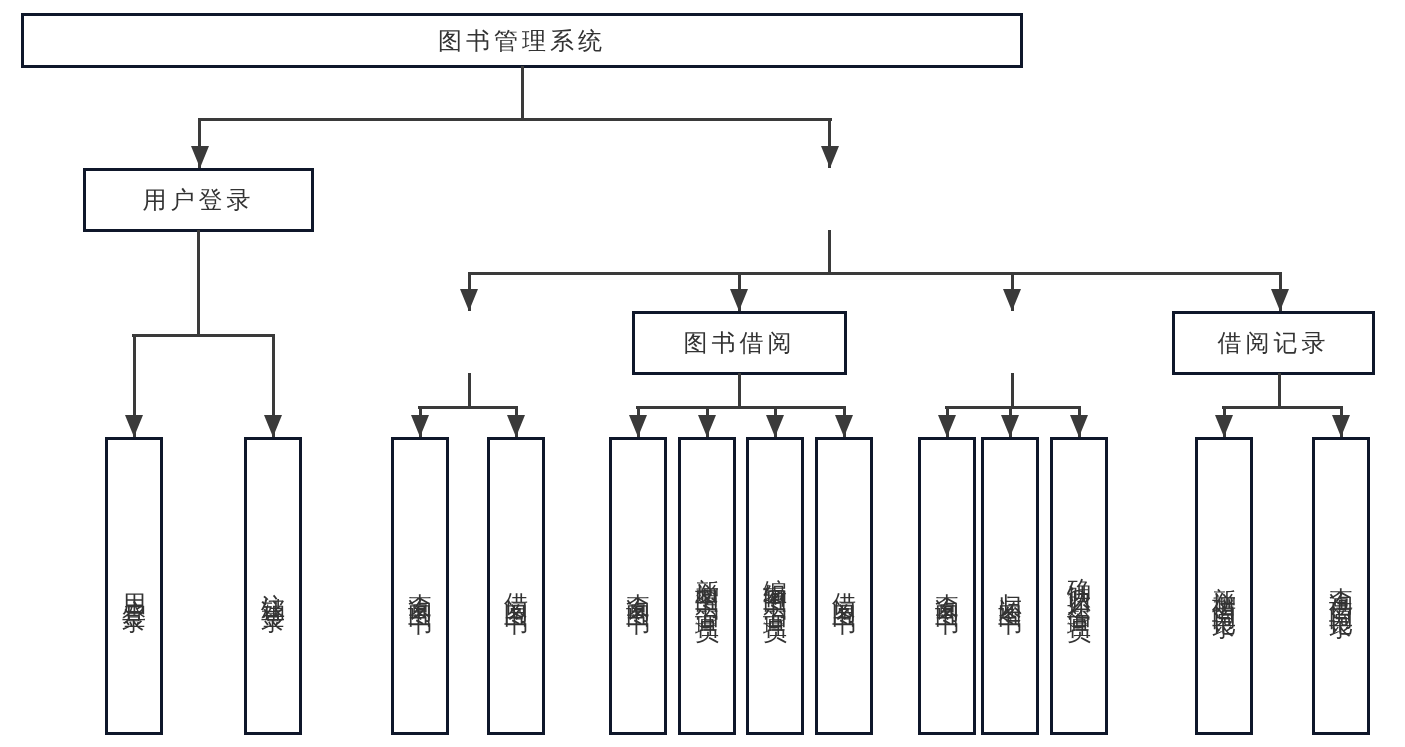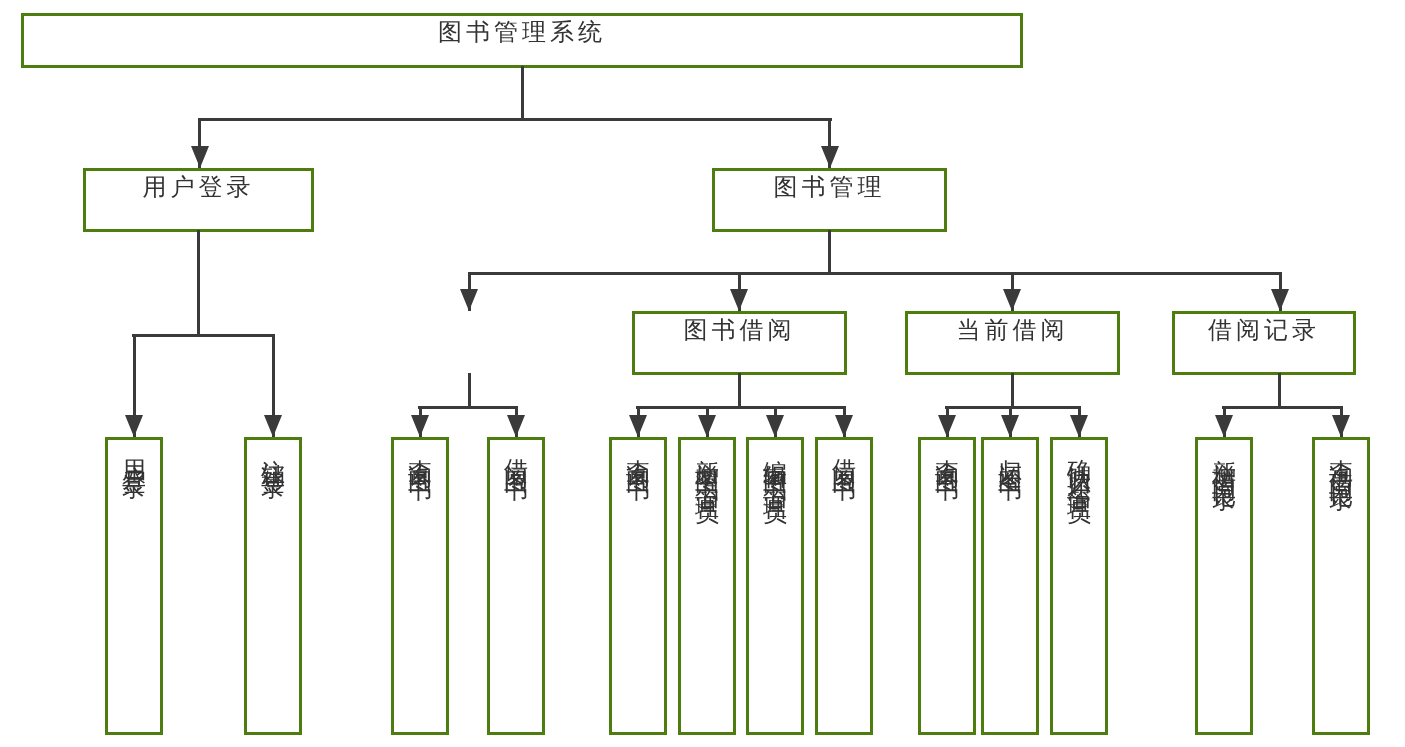--- a/index.html
+++ b/index.html
@@ -1,22 +1,22 @@
 <!DOCTYPE html>
 <html><head>
 <meta charset="utf-8">
 <style>
   html,body{margin:0;padding:0;background:#ffffff;}
   #canvas{
     position:relative;width:1405px;height:747px;background:#ffffff;
     font-family:"DejaVu Sans","Liberation Sans",sans-serif;overflow:hidden;
   }
   .node{
-    position:absolute;box-sizing:border-box;border:3px solid #4d7c0f;background:#ffffff;
-    display:flex;align-items:flex-start;justify-content:center;
+    position:absolute;box-sizing:border-box;border:3px solid #0f172a;background:#ffffff;
+    display:flex;align-items:center;justify-content:center;
     color:#333333;font-size:24px;letter-spacing:4px;white-space:nowrap;
   }
   .leaf{letter-spacing:0;}
   .vtext{
     writing-mode:vertical-lr;text-orientation:mixed;
     font-size:24px;letter-spacing:6px;color:#333333;line-height:1;
   }
   .line{position:absolute;background:#3a3a3a;}
   .ah{
     position:absolute;width:0;height:0;
@@ -40,23 +40,20 @@
   <div class="line" style="left:521px;top:66px;width:3px;height:54px;"></div>
   <div class="line" style="left:198px;top:118px;width:634px;height:3px;"></div>
   <div class="line" style="left:198px;top:118px;width:3px;height:50px;"></div>
   <div class="ah" style="left:191px;top:146px;"></div>
   <div class="line" style="left:828px;top:118px;width:3px;height:50px;"></div>
   <div class="ah" style="left:821px;top:146px;"></div>
 
   <div class="node" style="left:83px;top:168px;width:231px;height:64px;">
     <span>用户登录</span>
   </div>
-  <div class="node" style="left:712px;top:168px;width:235px;height:64px;">
-    <span>图书管理</span>
-  </div>
 
   <div class="line" style="left:197px;top:230px;width:3px;height:107px;"></div>
   <div class="line" style="left:132px;top:334px;width:143px;height:3px;"></div>
   <div class="line" style="left:133px;top:334px;width:3px;height:103px;"></div>
   <div class="ah" style="left:125px;top:415px;"></div>
   <div class="line" style="left:272px;top:334px;width:3px;height:103px;"></div>
   <div class="ah" style="left:264px;top:415px;"></div>
 
   <div class="line" style="left:828px;top:230px;width:3px;height:44px;"></div>
   <div class="line" style="left:468px;top:272px;width:814px;height:3px;"></div>
@@ -65,24 +62,21 @@
   <div class="line" style="left:738px;top:272px;width:3px;height:39px;"></div>
   <div class="ah" style="left:730px;top:289px;"></div>
   <div class="line" style="left:1011px;top:272px;width:3px;height:39px;"></div>
   <div class="ah" style="left:1003px;top:289px;"></div>
   <div class="line" style="left:1279px;top:272px;width:3px;height:39px;"></div>
   <div class="ah" style="left:1271px;top:289px;"></div>
 
   <div class="node" style="left:632px;top:311px;width:215px;height:64px;">
     <span>图书借阅</span>
   </div>
-  <div class="node" style="left:905px;top:311px;width:215px;height:64px;">
-    <span>当前借阅</span>
-  </div>
-  <div class="node" style="left:1172px;top:311px;width:184px;height:64px;">
+  <div class="node" style="left:1172px;top:311px;width:203px;height:64px;">
     <span>借阅记录</span>
   </div>
 
   <div class="line" style="left:468px;top:373px;width:3px;height:35px;"></div>
   <div class="line" style="left:418px;top:406px;width:100px;height:3px;"></div>
   <div class="line" style="left:419px;top:406px;width:3px;height:31px;"></div>
   <div class="ah" style="left:411px;top:415px;"></div>
   <div class="line" style="left:515px;top:406px;width:3px;height:31px;"></div>
   <div class="ah" style="left:507px;top:415px;"></div>
 

